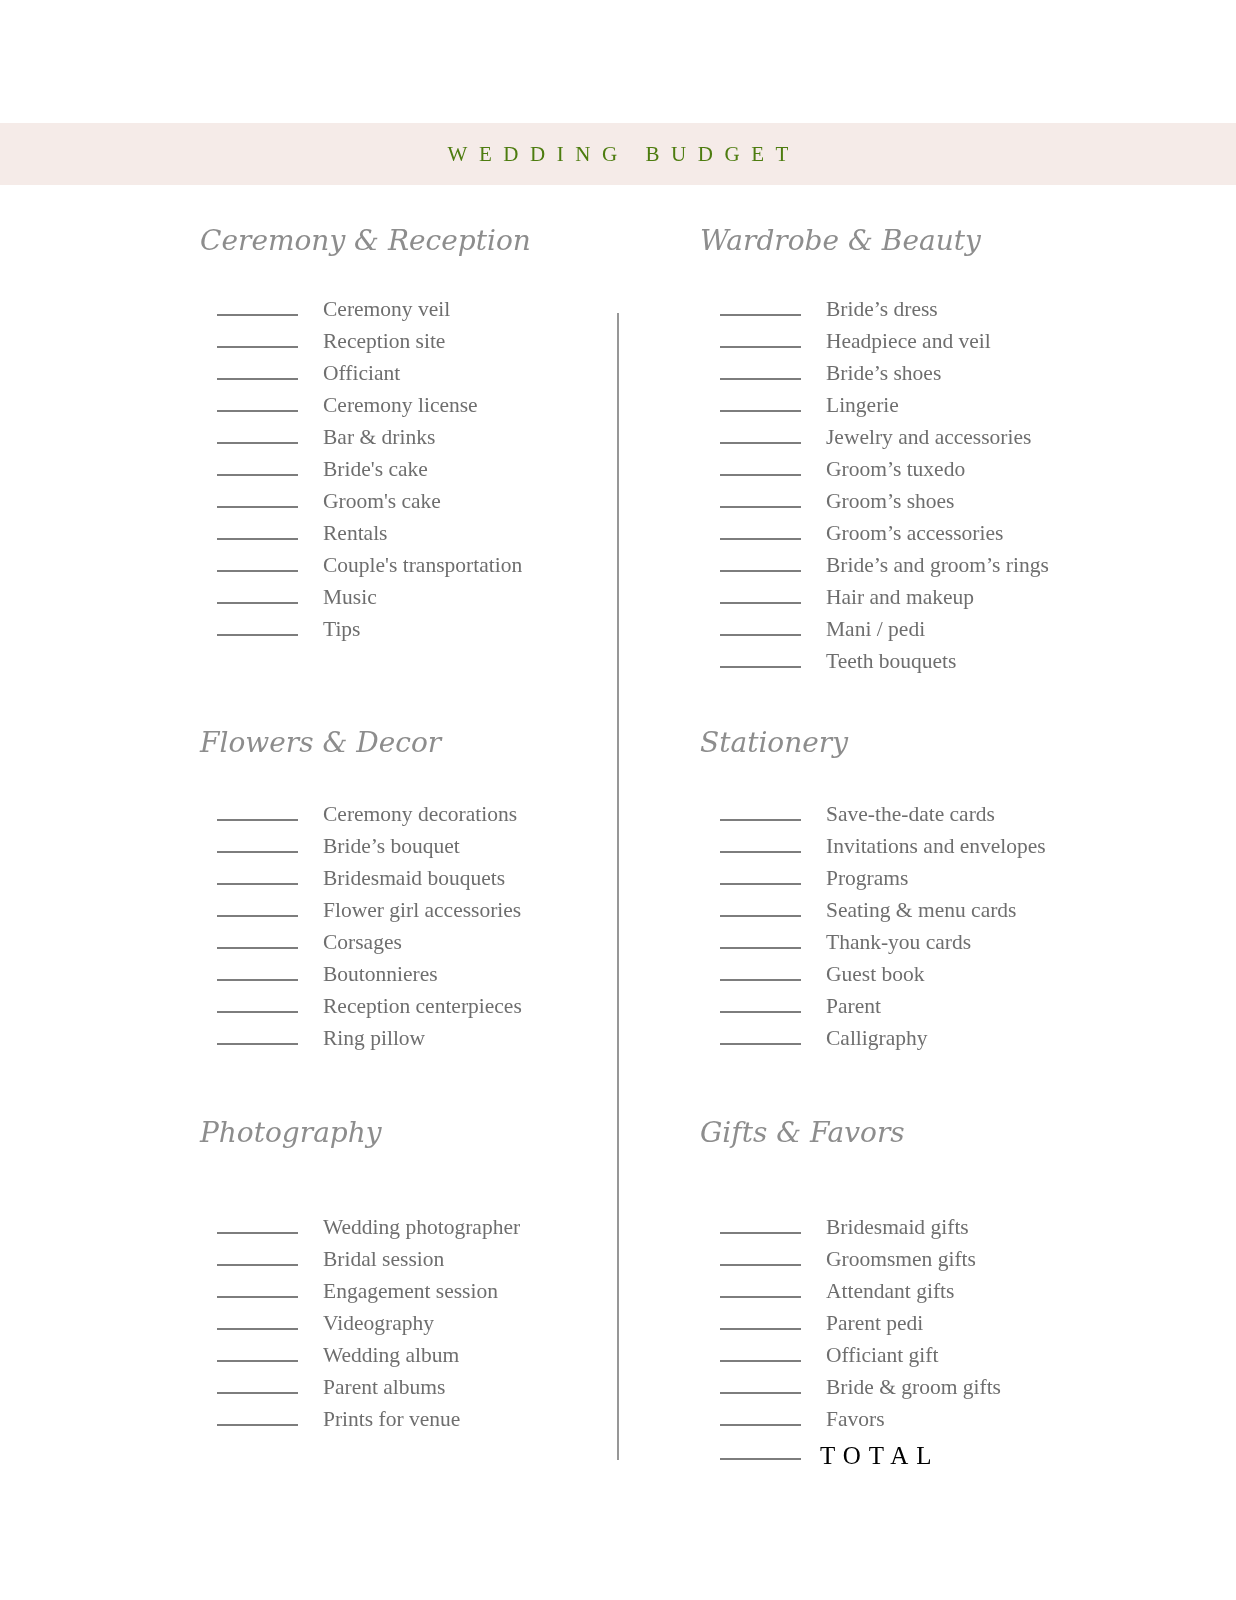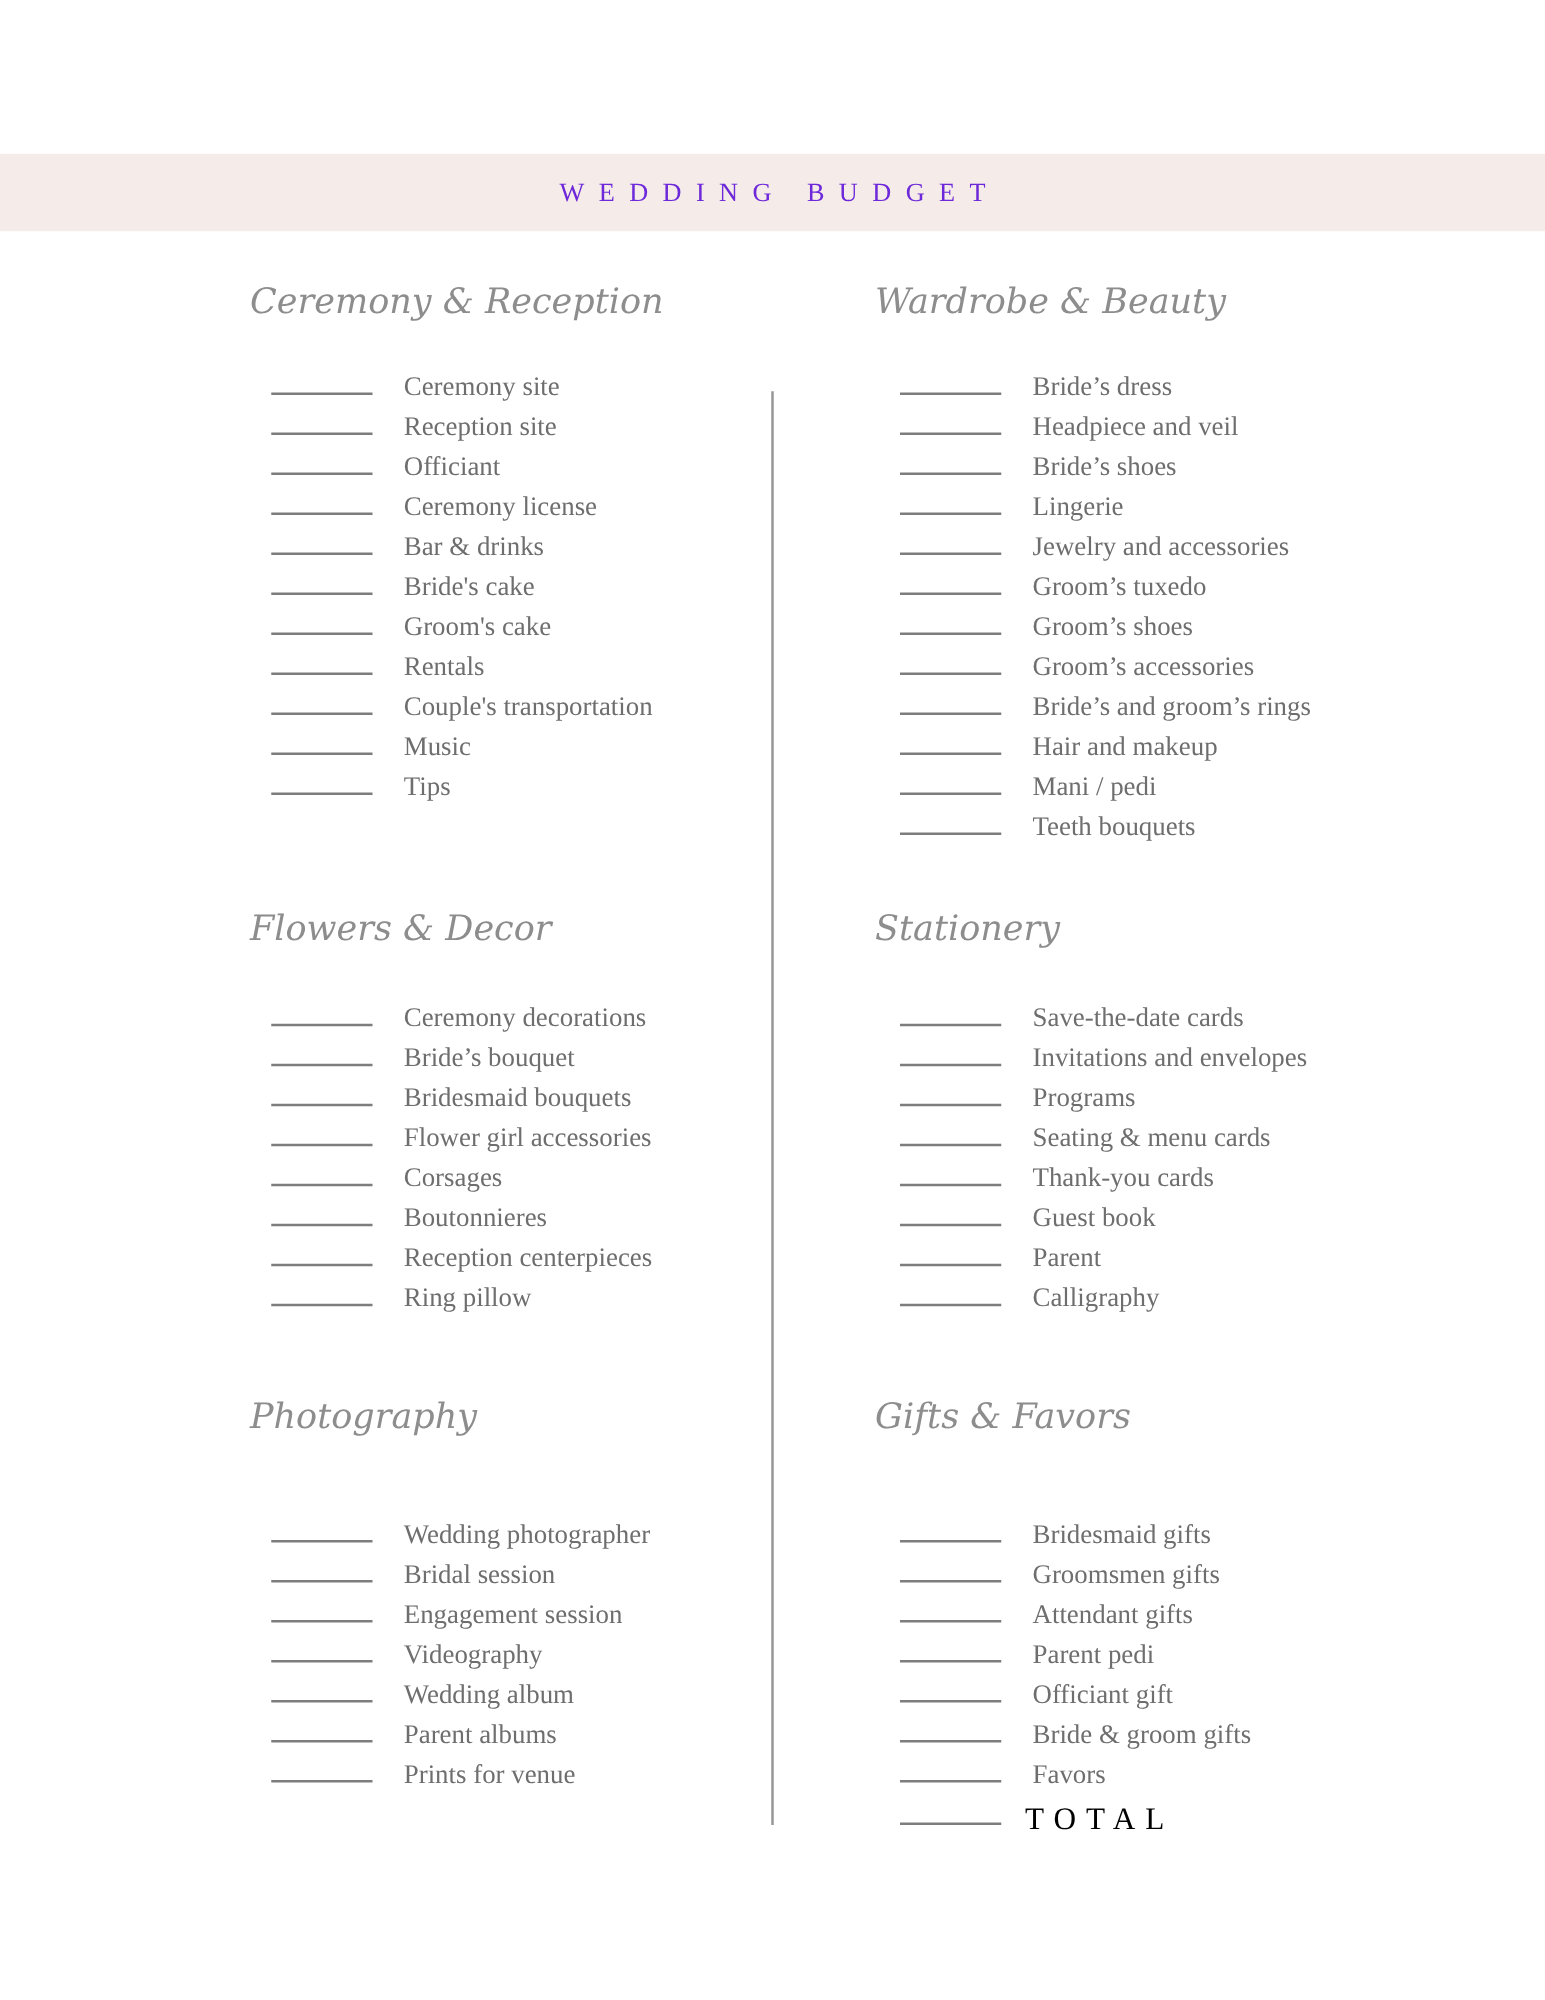--- a/index.html
+++ b/index.html
@@ -24,21 +24,21 @@
     width: 1236px;
     height: 62px;
     background: #f5ebe8;
     display: flex;
     align-items: center;
     justify-content: center;
   }
   .banner-title {
     font-size: 21px;
     letter-spacing: 0.55em;
-    color: #6d28d9;
+    color: #4d7c0f;
     text-indent: 0.55em; 
     white-space: nowrap;
   }
 
   
   .divider {
     position: absolute;
     left: 617px;
     top: 313px;
     width: 2px;
@@ -132,21 +132,21 @@
     <div class="banner-title">WEDDING BUDGET</div>
   </div>
 
   <div class="divider"></div>
 
   <section class="section l row1">
     <h2 class="script-title">Ceremony &amp; Reception</h2>
     <div class="items">
         <div class="item-row">
           <span class="blank"></span>
-          <span class="item-label">Ceremony site</span>
+          <span class="item-label">Ceremony veil</span>
         </div>
         <div class="item-row">
           <span class="blank"></span>
           <span class="item-label">Reception site</span>
         </div>
         <div class="item-row">
           <span class="blank"></span>
           <span class="item-label">Officiant</span>
         </div>
         <div class="item-row">

